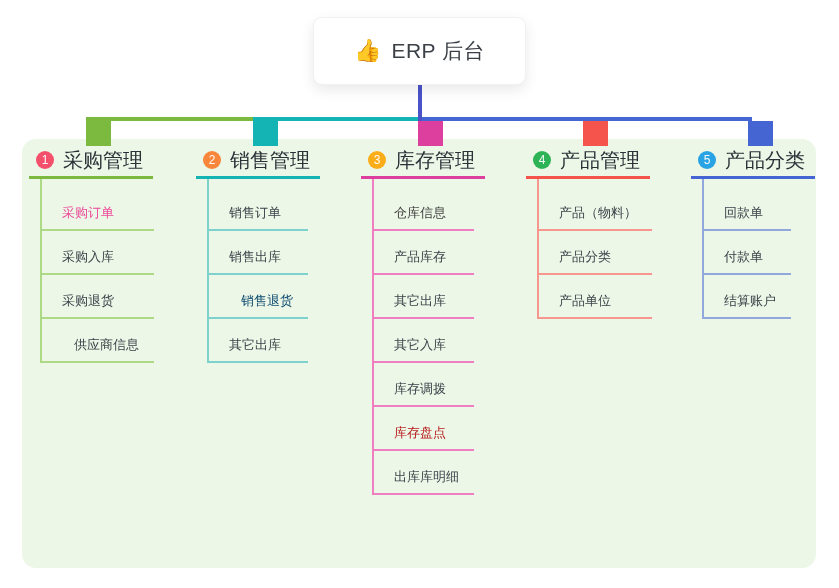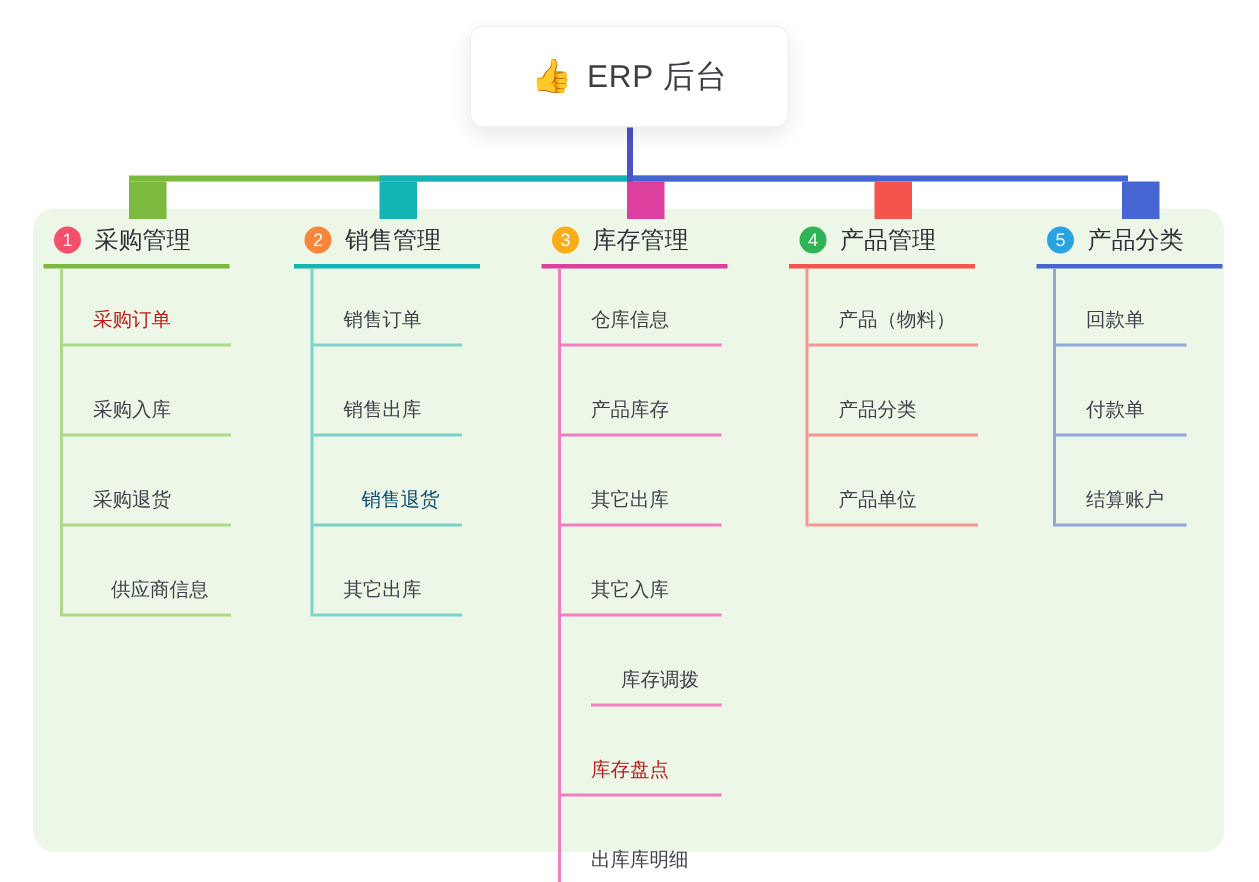--- a/index.html
+++ b/index.html
@@ -19,24 +19,24 @@
   .branch{position:absolute;z-index:2;}
   .branch-header{
     display:flex;align-items:center;gap:9px;height:24px;
     padding:0 0 4px 7px;cursor:pointer;
   }
   .badge{
     width:18px;height:18px;border-radius:50%;flex:0 0 18px;
     color:rgba(255,255,255,0.95);font-size:12px;font-weight:500;
     display:flex;align-items:center;justify-content:center;line-height:1;
   }
-  .branch-title{font-size:16px;font-weight:500;white-space:nowrap;}
+  .branch-title{font-size:20px;font-weight:500;white-space:nowrap;}
   .branch-items{margin-left:11px;width:fit-content;}
   .branch-item{
-    height:60px;display:flex;align-items:flex-end;box-sizing:border-box;
+    height:44px;display:flex;align-items:flex-end;box-sizing:border-box;
     padding:0 15px 7px 20px;font-size:13px;white-space:nowrap;cursor:pointer;
   }
   .branch-item:first-child{height:52px;}
 </style>
 </head>
 <body>
 
 <div id="canvas">
   <div class="panel" id="panel" style="left: 22px; top: 139px; width: 794px; height: 429px; background: rgb(236, 247, 231);"></div>
 
@@ -58,21 +58,21 @@
     <span class="root-title">ERP 后台</span>
   </div>
 
   <div id="branches">
       <div class="branch" style="left: 29px; top: 148px;">
         <div class="branch-header" style="width: 117px; border-bottom: 3px solid rgb(124, 186, 63);">
           <span class="badge" style="background: rgb(244, 80, 107);">1</span>
           <span class="branch-title" style="color: rgb(44, 49, 56);">采购管理</span>
         </div>
         <div class="branch-items" style="border-left: 2px solid rgb(174, 218, 133);">
-          <div class="branch-item" style="border-bottom: 2px solid rgb(174, 218, 133); color: #b91c1c;">采购订单</div>
+          <div class="branch-item" style="border-bottom: 2px solid rgb(174, 218, 133); color: #ec4899;">采购订单</div>
           <div class="branch-item" style="border-bottom: 2px solid rgb(174, 218, 133); color: rgb(61, 66, 74);">采购入库</div>
           <div class="branch-item" style="border-bottom: 2px solid rgb(174, 218, 133); color: rgb(61, 66, 74);">采购退货</div>
           <div class="branch-item" style="border-bottom: 2px solid rgb(174, 218, 133); color: rgb(61, 66, 74); padding-left: 32px;">供应商信息</div>
         </div>
       </div>
       <div class="branch" style="left: 196px; top: 148px;">
         <div class="branch-header" style="width: 117px; border-bottom: 3px solid rgb(20, 179, 180);">
           <span class="badge" style="background: rgb(248, 134, 59);">2</span>
           <span class="branch-title" style="color: rgb(44, 49, 56);">销售管理</span>
         </div>
@@ -86,21 +86,21 @@
       <div class="branch" style="left: 361px; top: 148px;">
         <div class="branch-header" style="width: 117px; border-bottom: 3px solid rgb(221, 63, 159);">
           <span class="badge" style="background: rgb(251, 173, 25);">3</span>
           <span class="branch-title" style="color: rgb(44, 49, 56);">库存管理</span>
         </div>
         <div class="branch-items" style="border-left: 2px solid rgb(240, 127, 194);">
           <div class="branch-item" style="border-bottom: 2px solid rgb(240, 127, 194); color: #404040;">仓库信息</div>
           <div class="branch-item" style="border-bottom: 2px solid rgb(240, 127, 194); color: rgb(61, 66, 74);">产品库存</div>
           <div class="branch-item" style="border-bottom: 2px solid rgb(240, 127, 194); color: rgb(61, 66, 74);">其它出库</div>
           <div class="branch-item" style="border-bottom: 2px solid rgb(240, 127, 194); color: rgb(61, 66, 74);">其它入库</div>
-          <div class="branch-item" style="border-bottom: 2px solid rgb(240, 127, 194); color: rgb(61, 66, 74); margin-left: 20px;">库存调拨</div>
+          <div class="branch-item" style="border-bottom: 2px solid rgb(240, 127, 194); color: rgb(61, 66, 74);">库存调拨</div>
           <div class="branch-item" style="border-bottom: 2px solid rgb(240, 127, 194); color: #b91c1c;">库存盘点</div>
           <div class="branch-item" style="border-bottom: 2px solid rgb(240, 127, 194); color: rgb(61, 66, 74);">出库库明细</div>
         </div>
       </div>
       <div class="branch" style="left: 526px; top: 148px;">
         <div class="branch-header" style="width: 117px; border-bottom: 3px solid rgb(244, 84, 76);">
           <span class="badge" style="background: rgb(46, 180, 86);">4</span>
           <span class="branch-title" style="color: rgb(44, 49, 56);">产品管理</span>
         </div>
         <div class="branch-items" style="border-left: 2px solid rgb(247, 149, 143);">

